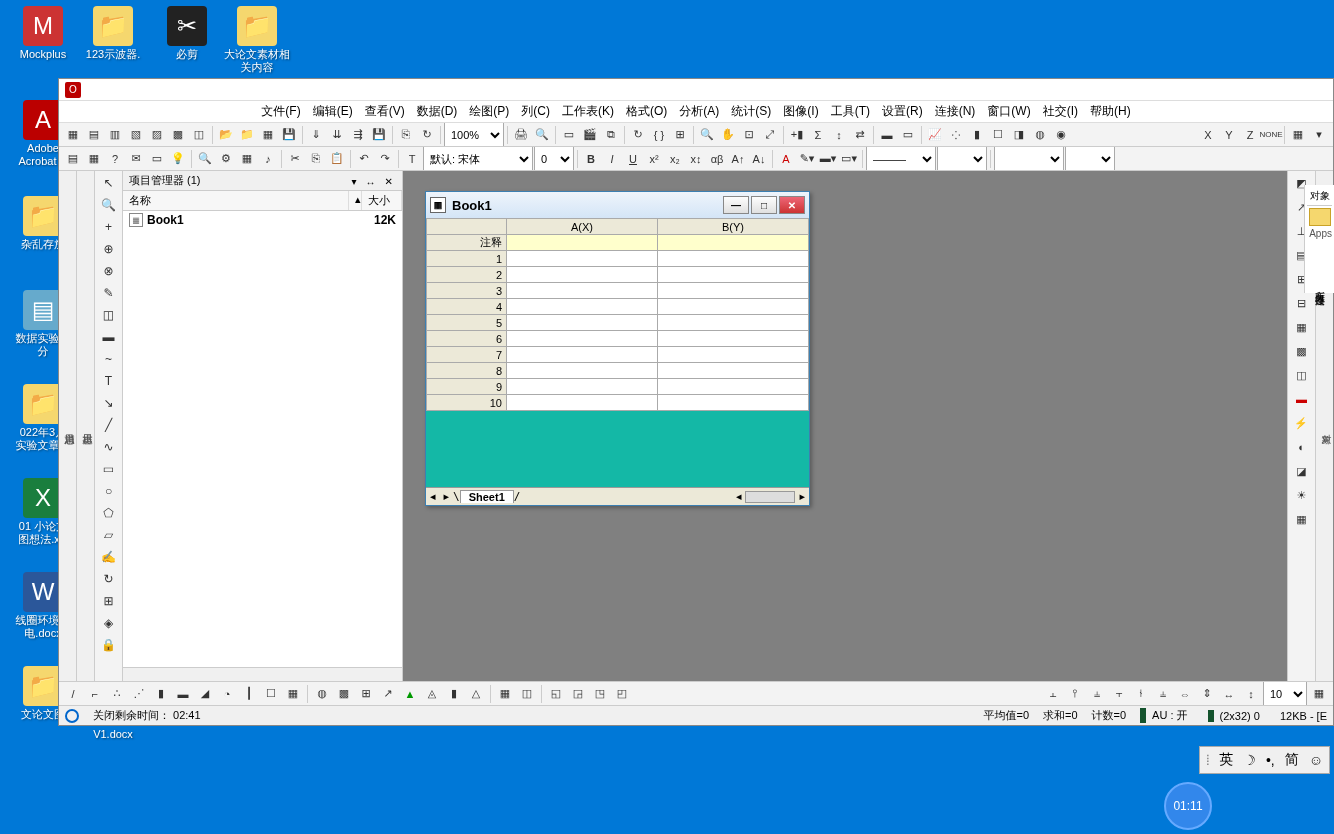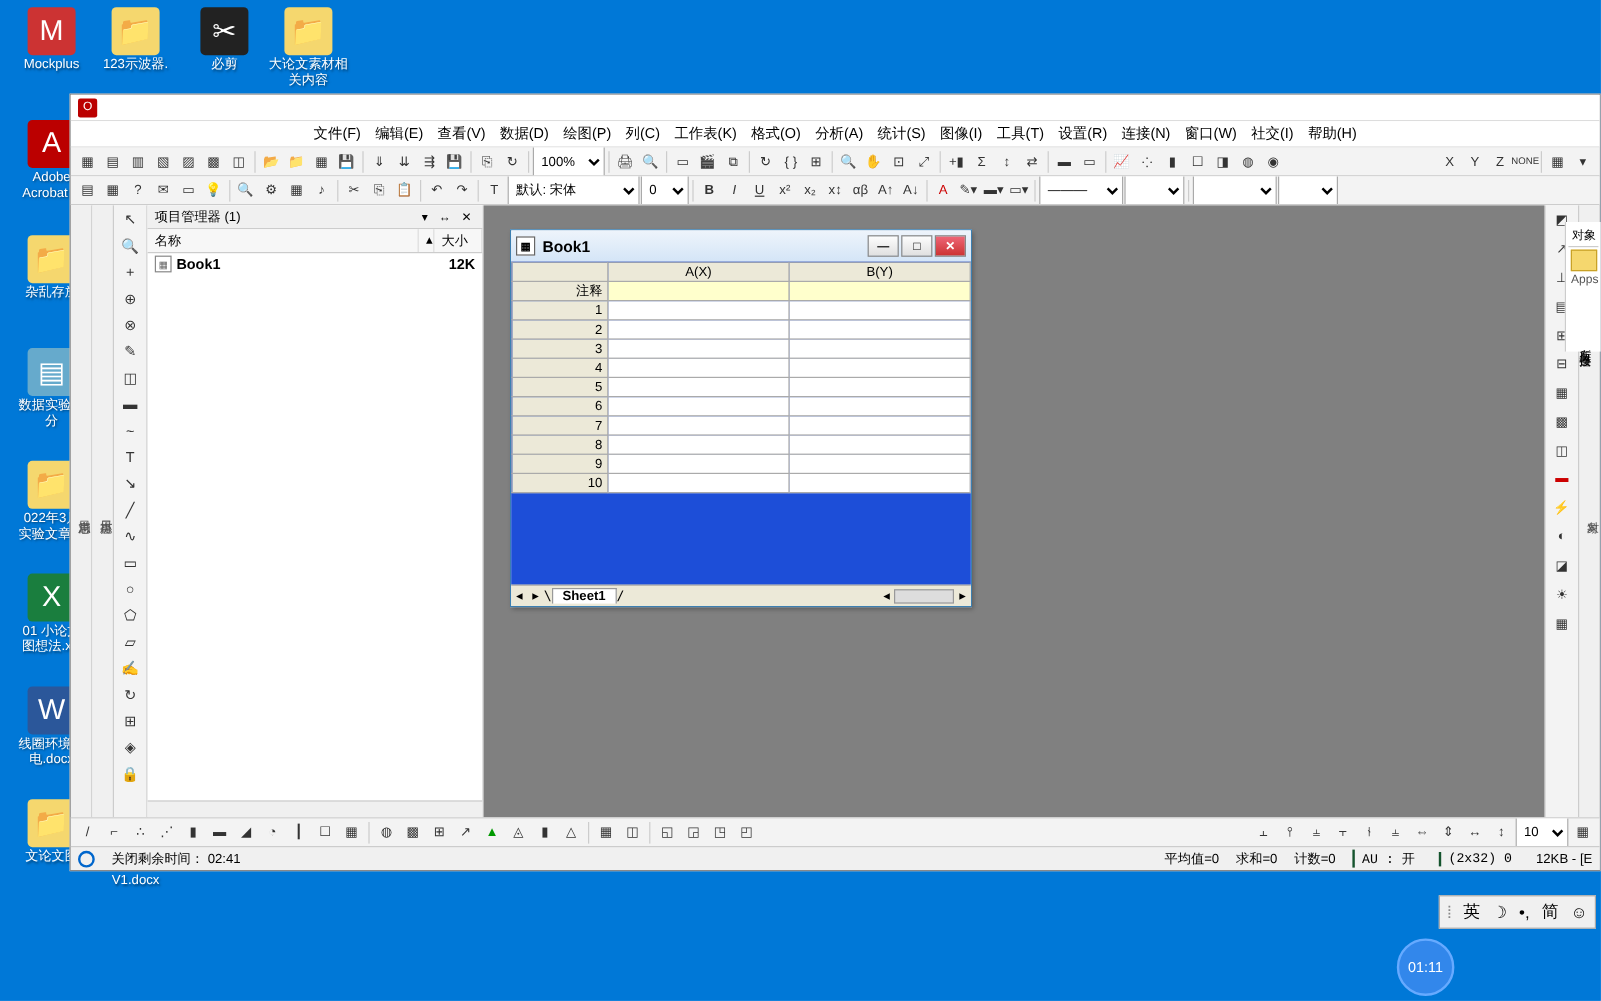--- a/index.html
+++ b/index.html
@@ -51,35 +51,35 @@
 .right-toolbar { width: 28px; background: #f3f3f3; border-left: 1px solid #ccc; display: flex; flex-direction: column; align-items: center; padding: 2px 0; gap: 4px; }
 
 
 .book-window { position: absolute; left: 22px; top: 20px; width: 385px; height: 315px; background: #fff; border: 1px solid #3c7fb1; box-shadow: 2px 2px 4px rgba(0,0,0,.3); display: flex; flex-direction: column; }
 .book-title { height: 26px; background: linear-gradient(#eef4fb, #d4e5f7); display: flex; align-items: center; padding: 0 4px; font-size: 13px; font-weight: bold; }
 .book-title .book-icon { width: 16px; height: 16px; background: #fff; border: 1px solid #666; margin-right: 6px; display:inline-flex;align-items:center;justify-content:center;font-size:9px; }
 .book-title .spacer { flex: 1; }
 .win-btns { display: flex; gap: 2px; }
 .win-btn { width: 26px; height: 18px; border: 1px solid #888; background: linear-gradient(#fdfdfd,#e0e0e0); font-size: 10px; display: flex; align-items: center; justify-content: center; cursor: pointer; }
 .win-btn.close { background: linear-gradient(#e67,#c33); color: #fff; }
-.grid-wrap { flex: 1; overflow: auto; background: #1d4ed8; position: relative; }
+.grid-wrap { flex: 1; overflow: auto; background: #14b8a6; position: relative; }
 table.sheet { border-collapse: collapse; font-size: 11px; width: 100%; }
 table.sheet th, table.sheet td { border: 1px solid #aaa; height: 16px; padding: 0 4px; }
 table.sheet th { background: #ece9d8; font-weight: normal; }
 table.sheet .rowhead { background: #ece9d8; text-align: right; width: 80px; }
 table.sheet .meta-cell { background: #ffffcc; }
 table.sheet .data-cell { background: #fff; }
 .sheet-tabs { height: 18px; background: #ece9d8; border-top: 1px solid #999; display: flex; align-items: center; font-size: 11px; font-family: monospace; }
 .sheet-tabs .nav { padding: 0 4px; cursor: pointer; }
 .sheet-tabs .tab { padding: 0 8px; background: #fff; border: 1px solid #999; border-bottom: none; font-weight: bold; }
 
 .bottom-toolbar { height: 24px; background: #f3f3f3; border-top: 1px solid #ccc; display: flex; align-items: center; padding: 0 4px; gap: 2px; overflow: hidden; }
 .status-bar { height: 20px; background: #f0f0f0; border-top: 1px solid #ccc; display: flex; align-items: center; padding: 0 6px; font-size: 11px; gap: 14px; }
 .status-bar .spacer { flex: 1; }
-.status-cell { border-left: 2px solid #14532d; padding: 0 6px; font-family: Liberation Mono, monospace; }
+.status-cell { border-left: 6px solid #14532d; padding: 0 6px; }
 
 
 .ime-bar { position: absolute; right: 4px; bottom: 60px; height: 28px; background: #f0f0f0; border: 1px solid #aaa; display: flex; align-items: center; padding: 0 6px; gap: 10px; font-size: 14px; }
 
 
 .time-bubble { position: absolute; right: 122px; bottom: 4px; width: 48px; height: 48px; border-radius: 50%; background: rgba(100,150,255,.5); border: 2px solid #6af; color: #fff; display: flex; align-items: center; justify-content: center; font-size: 12px; }
 
 .apps-panel { position: absolute; right: 0; top: 185px; width: 30px; background: #fff; border-left: 1px solid #ccc; padding: 2px; font-size: 10px; }
 .apps-panel .folder { width: 22px; height: 18px; background: #f5d76e; border: 1px solid #c9a227; margin: 2px auto; }
 </style>

